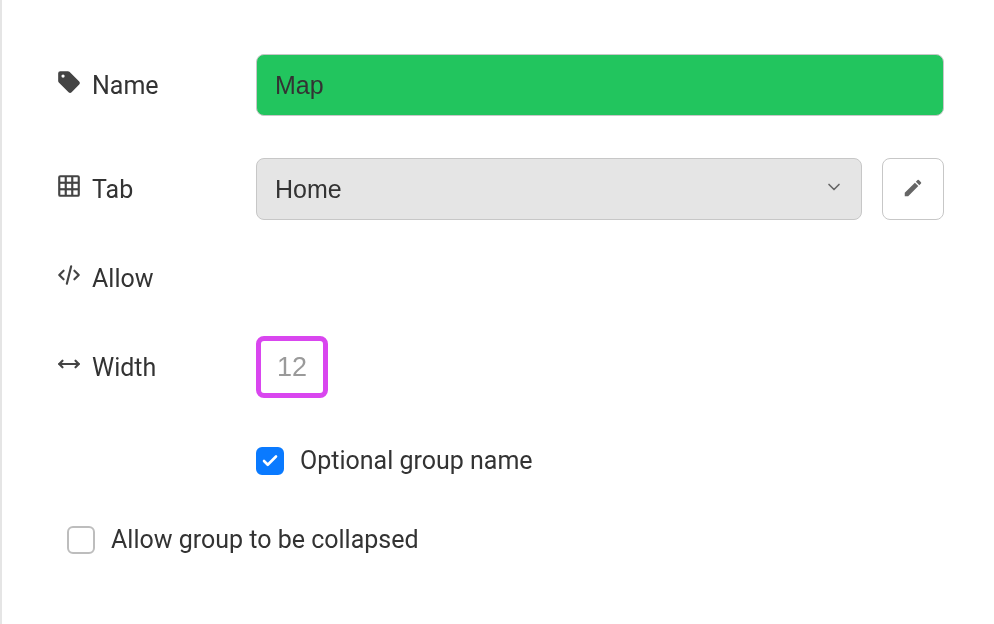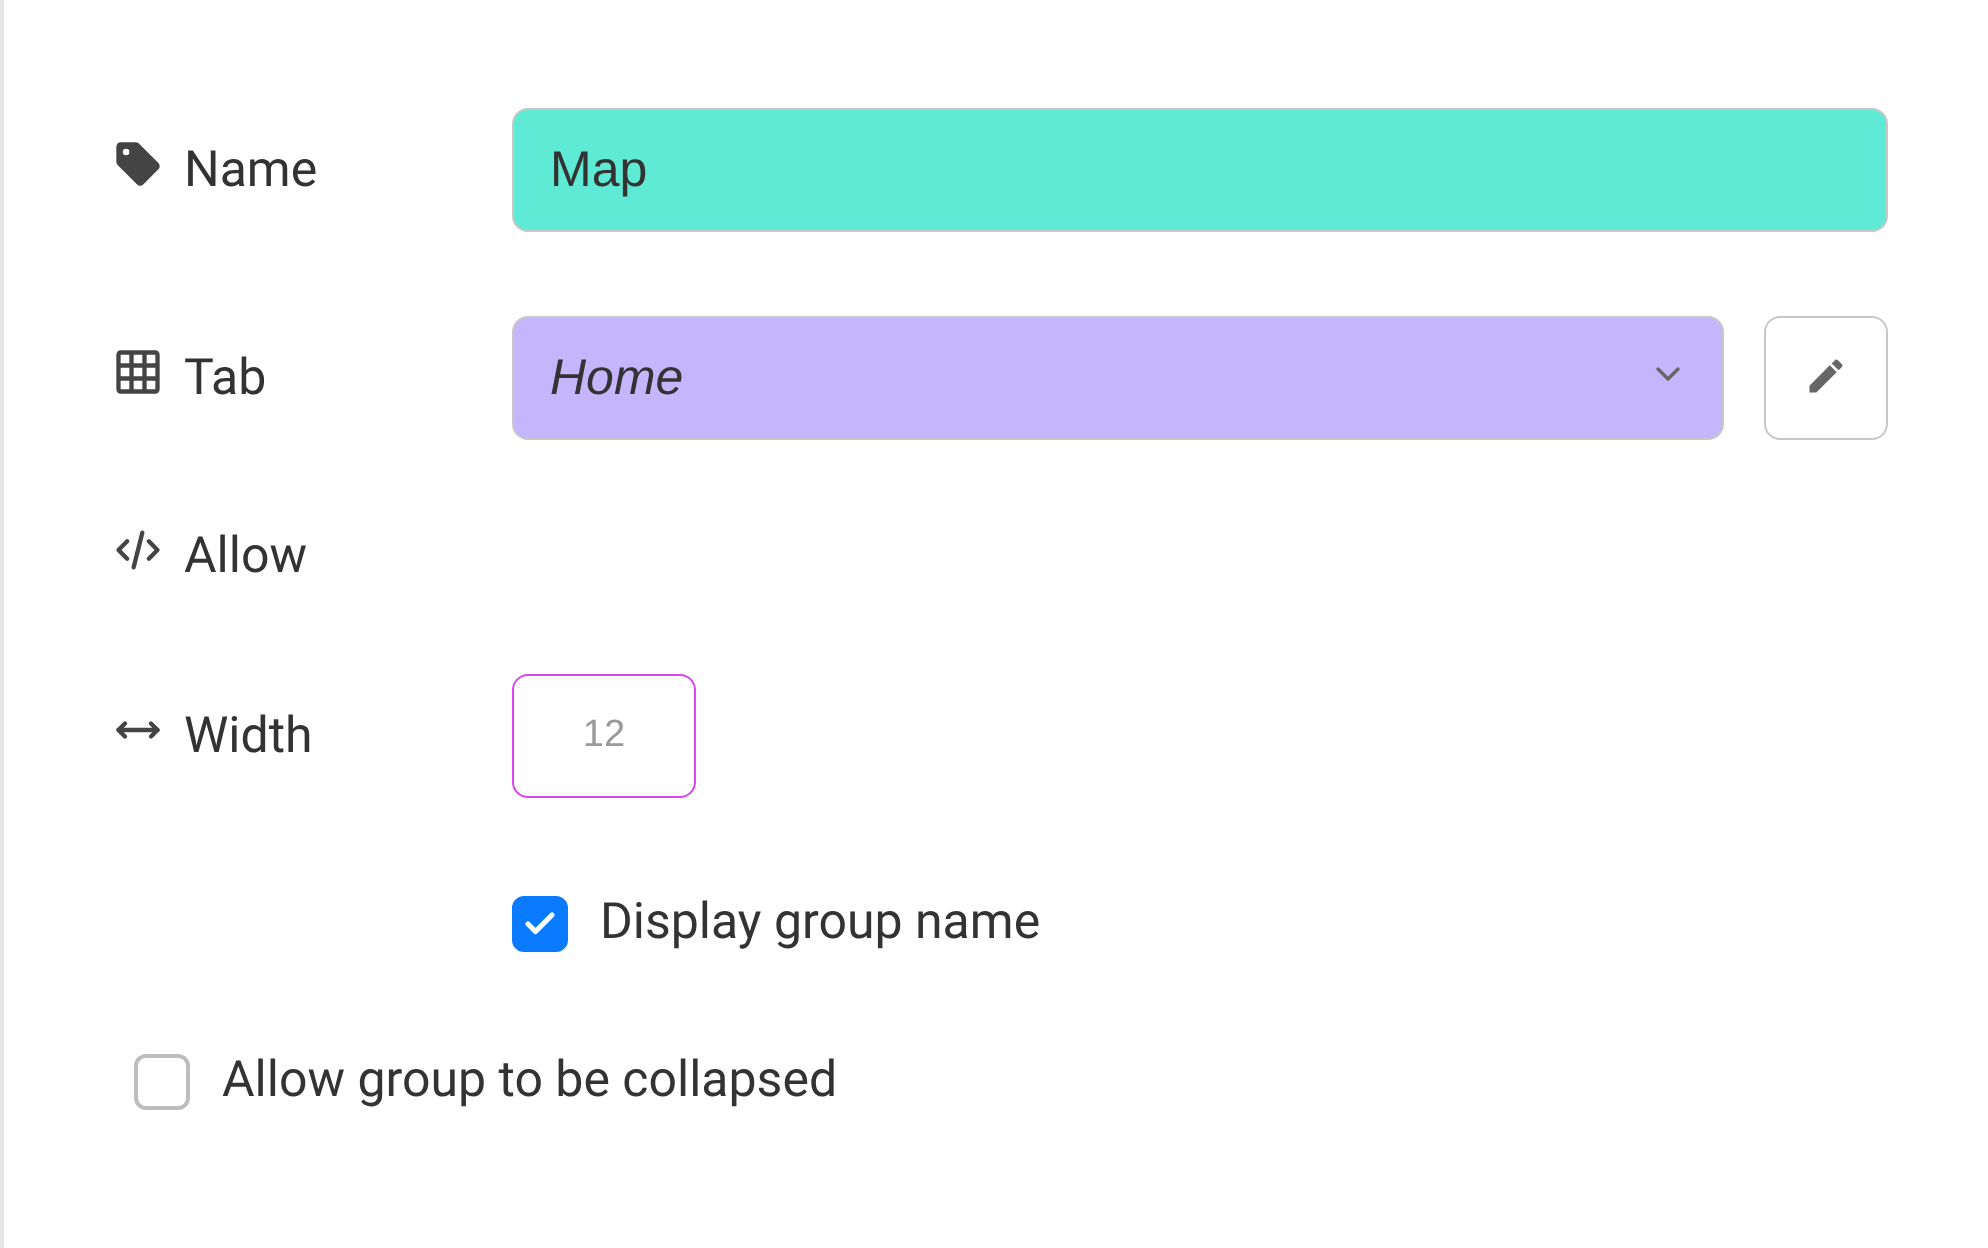--- a/index.html
+++ b/index.html
@@ -33,30 +33,29 @@
       gap: 20px;
     }
     .input-text, .select {
       width: 100%;
       height: 62px;
       border: 1px solid #c7c7c7;
       border-radius: 8px;
       padding: 0 18px;
       font-size: 25px;
       color: #333;
-      background: #5eead4;
+      background: #22c55e;
     }
     .input-text::placeholder { color: #9a9a9a; }
     .select {
       appearance: none;
       -webkit-appearance: none;
-      background: #c4b5fd;
+      background: #e5e5e5;
       padding-right: 45px;
       cursor: pointer;
-      font-style: italic;
     }
     .select-wrap { position: relative; flex: 1 1 auto; }
     .select-chevron {
       position: absolute;
       right: 18px;
       top: 50%;
       transform: translateY(-50%);
       pointer-events: none;
       color: #666;
     }
@@ -67,26 +66,26 @@
       border: 1px solid #c7c7c7;
       border-radius: 8px;
       background: #fff;
       display: inline-flex;
       align-items: center;
       justify-content: center;
       cursor: pointer;
       color: #666;
     }
     .input-small {
-      width: 92px;
+      width: 72px;
       height: 62px;
-      border: 1px solid #d946ef;
+      border: 5px solid #d946ef;
       border-radius: 8px;
       text-align: center;
-      font-size: 19px;
+      font-size: 27px;
       color: #9a9a9a;
       background: #fff;
     }
     .check-row {
       display: flex;
       align-items: center;
       gap: 16px;
       margin-left: 200px;
     }
     .check-row + .check-row { margin-top: 8px; margin-left: 11px; }
@@ -190,21 +189,21 @@
       <input type="text" class="input-small" value="12" style="">
     </div>
   </div>
 
   <div class="check-row" style="margin-top: 6px;">
     <span class="checkbox checked">
       <svg width="18" height="18" viewBox="0 0 24 24" fill="none" stroke="#fff" stroke-width="3.5" stroke-linecap="round" stroke-linejoin="round">
           <polyline points="20 6 9 17 4 12"></polyline>
         </svg>
     </span>
-    <span class="check-label">Display group name</span>
+    <span class="check-label">Optional group name</span>
   </div>
 
   <div class="check-row">
     <span class="checkbox"></span>
     <span class="check-label">Allow group to be collapsed</span>
   </div>
 
 </div>
 
 </body></html>

